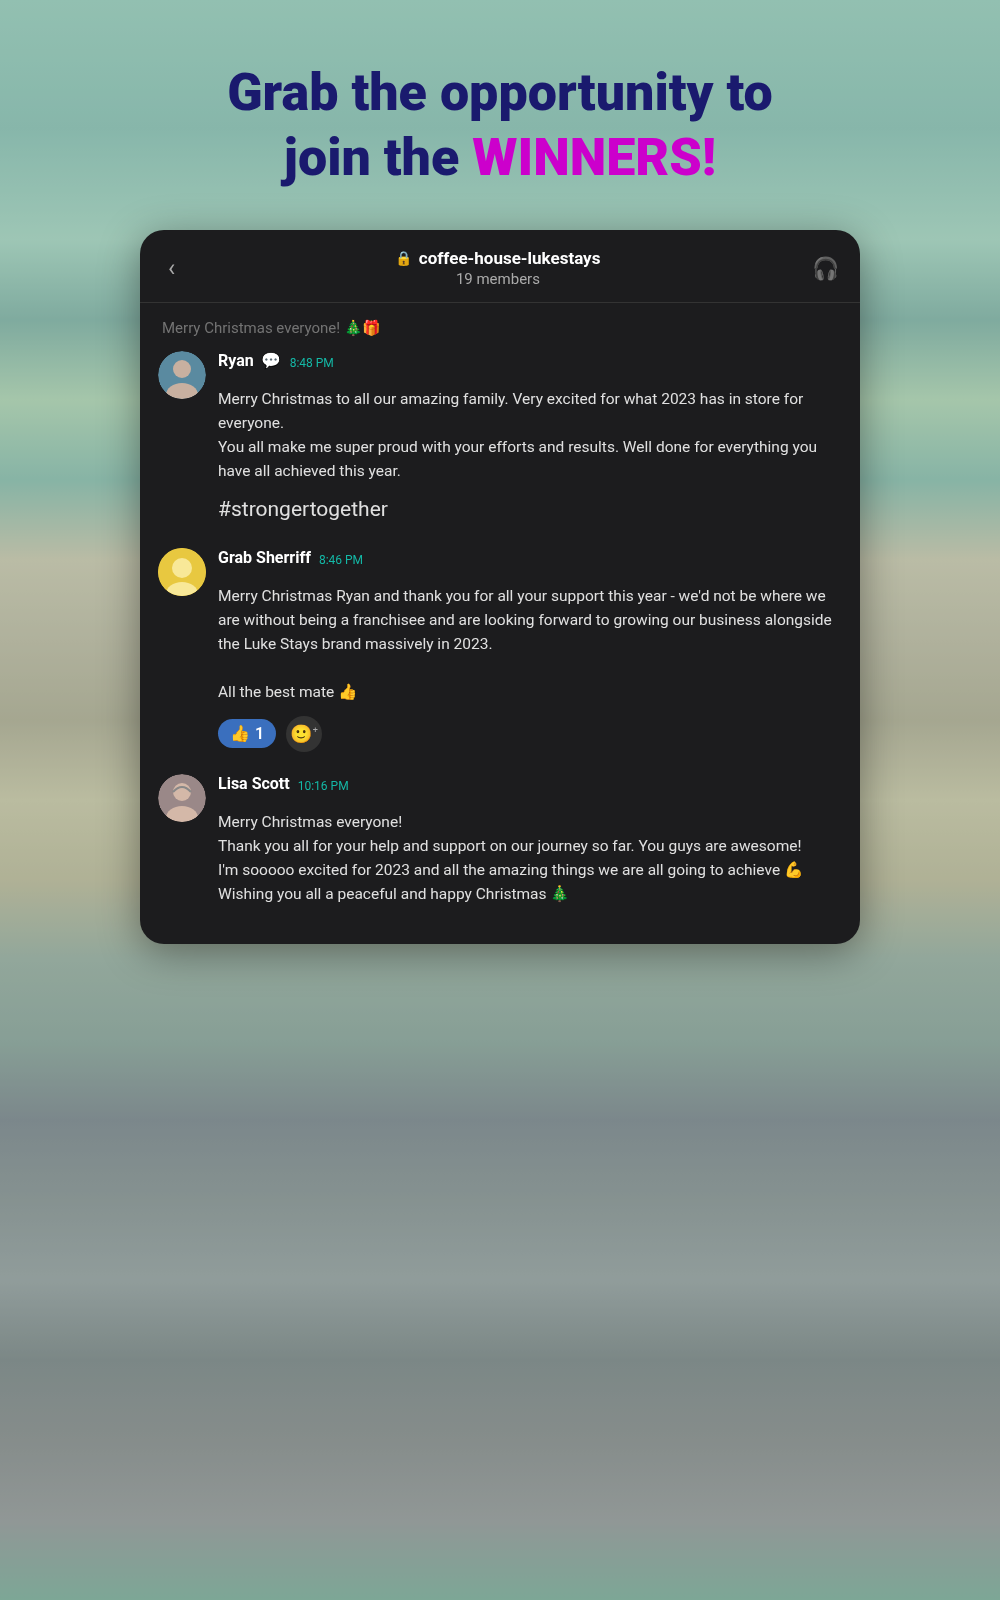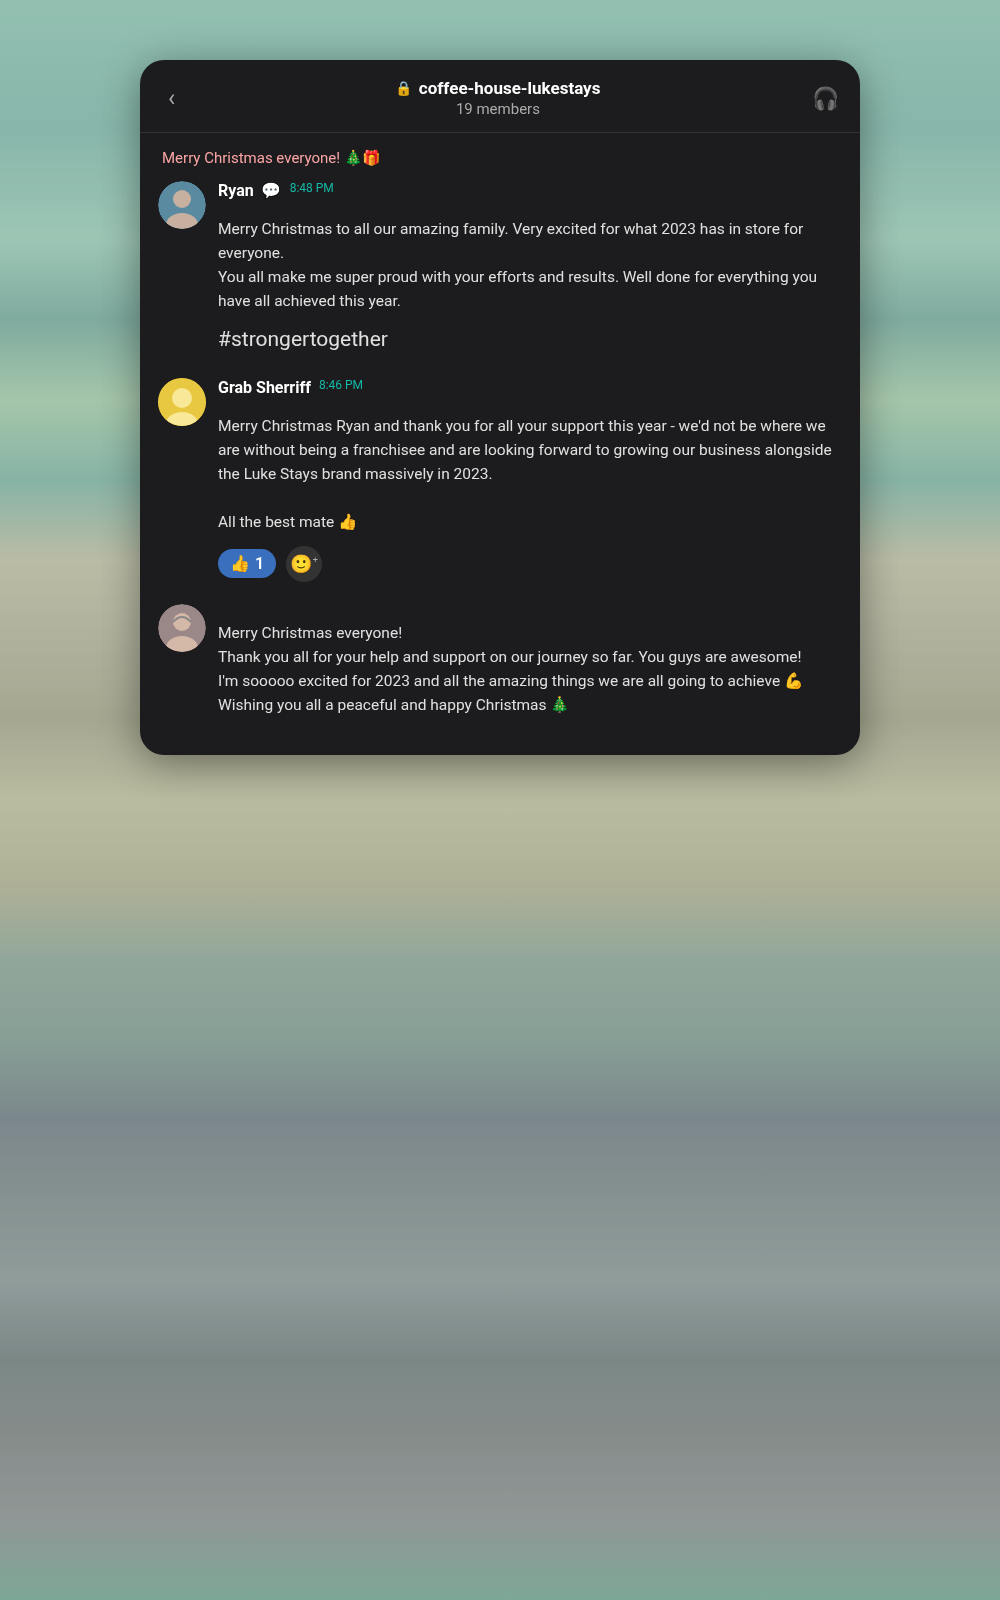--- a/index.html
+++ b/index.html
@@ -136,21 +136,21 @@
     .headphones-icon {
       color: #aaa;
       font-size: 22px;
     }
 
     .chat-body {
       padding: 16px 18px;
     }
 
     .truncated-msg {
-      color: #fca5a5;
+      color: #737373;
       font-size: 15px;
       margin-bottom: 14px;
       padding-left: 4px;
     }
 
     .message-row {
       display: flex;
       gap: 12px;
       margin-bottom: 22px;
     }
@@ -170,21 +170,21 @@
       justify-content: center;
       font-size: 28px;
     }
 
     .msg-content {
       flex: 1;
     }
 
     .msg-header {
       display: flex;
-      align-items: flex-start;
+      align-items: flex-end;
       gap: 8px;
       margin-bottom: 5px;
     }
 
     .msg-sender {
       color: #fff;
       font-weight: 700;
       font-size: 16px;
     }
 
@@ -251,20 +251,26 @@
     }
   </style>
 </head>
 <body>
 
 <div class="bg-scene"></div>
 <div class="overlay"></div>
 
 <div class="content-wrapper">
 
+  <div class="headline">
+    <span class="headline-text">Grab the opportunity to</span>
+    <span class="headline-text">
+      <span>join the </span><span class="headline-winners">WINNERS!</span>
+    </span>
+  </div>
 
   <div class="chat-container">
 
     <div class="chat-header">
       <span class="back-btn">‹</span>
       <div class="chat-header-center">
         <div class="chat-header-title">
           <span class="lock-icon">🔒</span>
           <span>coffee-house-lukestays</span>
         </div>
@@ -332,20 +338,24 @@
         <div class="avatar">
           <svg class="svg-avatar" viewBox="0 0 48 48" xmlns="http://www.w3.org/2000/svg">
             <circle cx="24" cy="24" r="24" fill="#9a8888"></circle>
             <circle cx="24" cy="18" r="9" fill="#d4b8a8"></circle>
             <ellipse cx="24" cy="44" rx="16" ry="12" fill="#d4b8a8"></ellipse>
 
             <path d="M15 18 Q24 8 33 18" fill="none" stroke="#888" stroke-width="2"></path>
           </svg>
         </div>
         <div class="msg-content">
+          <div class="msg-header">
+            <span class="msg-sender">Lisa Scott</span>
+            <span class="msg-time">10:16 PM</span>
+          </div>
           <div class="msg-text">
             Merry Christmas everyone!<br>
             Thank you all for your help and support on our journey so far. You guys are awesome!<br>
             I'm sooooo excited for 2023 and all the amazing things we are all going to achieve 💪<br>
             Wishing you all a peaceful and happy Christmas 🎄
           </div>
         </div>
       </div>
 
     </div>

